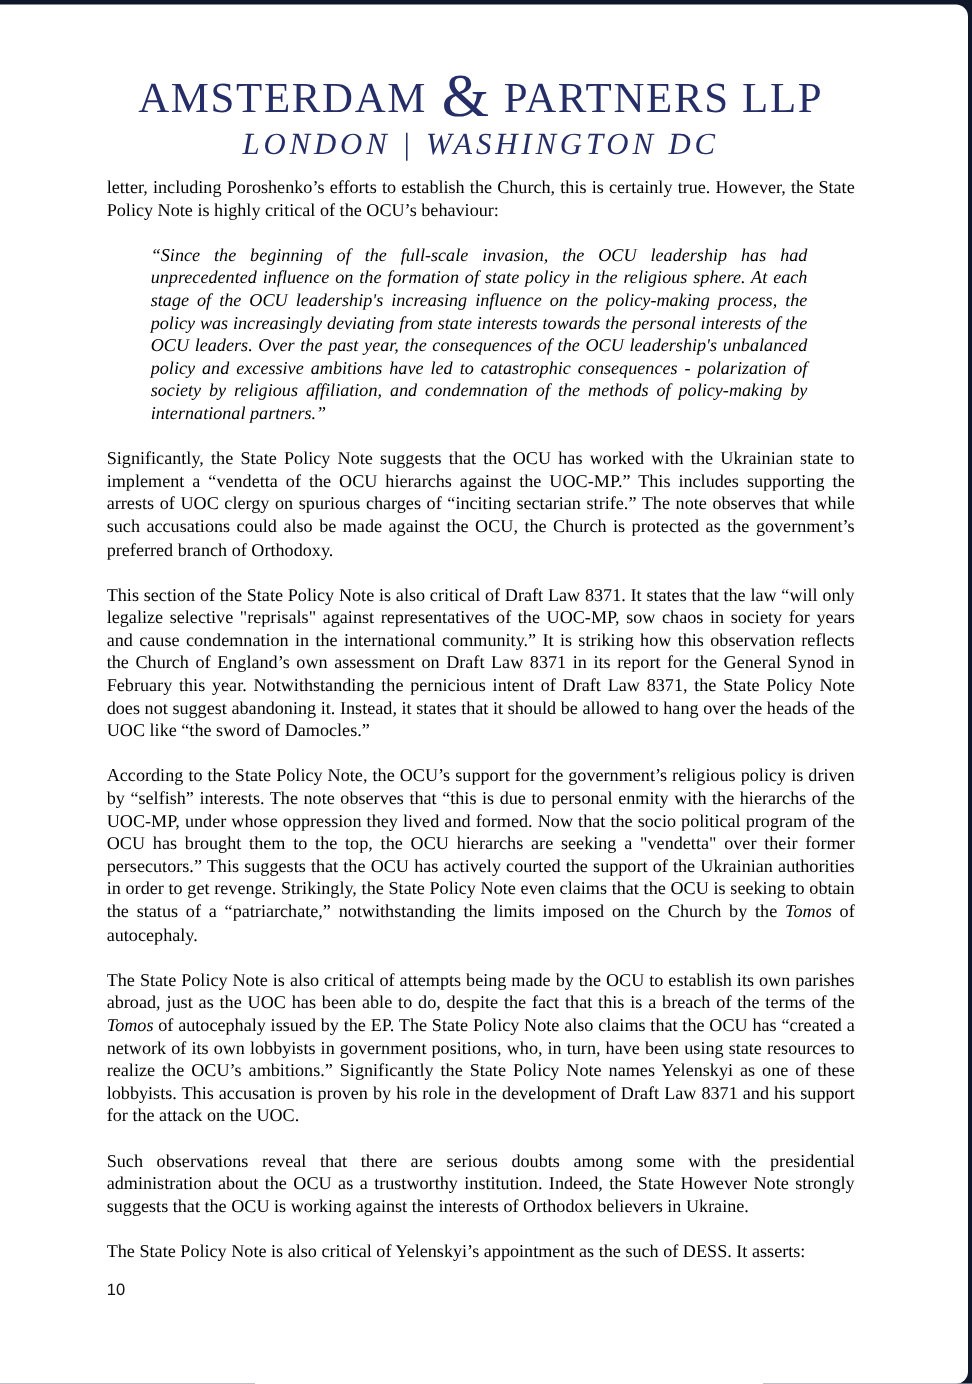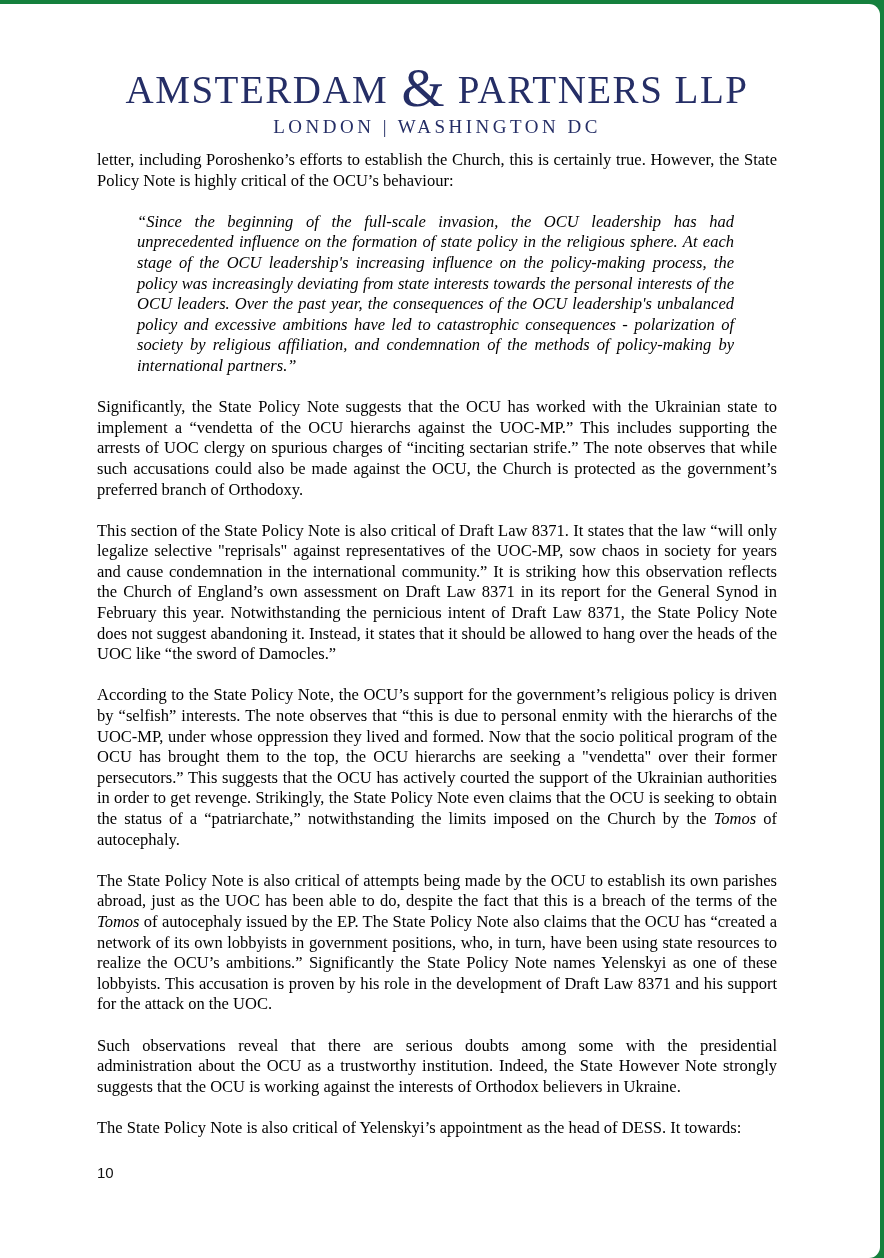--- a/index.html
+++ b/index.html
@@ -7,21 +7,21 @@
     padding: 0;
     width: 884px;
     height: 1258px;
     overflow: hidden;
     font-family: "Liberation Serif", serif;
   }
   .frame {
     position: relative;
     width: 884px;
     height: 1258px;
-    background: #15803d;
+    background: #0f172a;
   }
   .page {
     position: absolute;
     left: 0;
     top: 4px;
     right: 4px;
     bottom: 0;
     background: #ffffff;
     border-radius: 0 11px 11px 0;
     padding: 0 103px 0 97px;
@@ -41,23 +41,24 @@
   }
   .firm-name .amp {
     font-size: 1.42em;
     line-height: 0;
     vertical-align: -0.06em;
     letter-spacing: 0;
     padding: 0 2px;
   }
   .offices {
     margin-top: 4px;
-    font-size: 19px;
+    font-size: 28px;
     letter-spacing: 3.5px;
     white-space: nowrap;
+    font-style: italic;
   }
   
   .body-text {
     margin-top: 12px;
     color: #000000;
     font-size: 16.5px;
     line-height: 20.6px;
     text-align: justify;
   }
   .body-text p {
@@ -104,21 +105,21 @@
       <p>Significantly, the State Policy Note suggests that the OCU has worked with the Ukrainian state to implement a “vendetta of the OCU hierarchs against the UOC-MP.” This includes supporting the arrests of UOC clergy on spurious charges of “inciting sectarian strife.” The note observes that while such accusations could also be made against the OCU, the Church is protected as the government’s preferred branch of Orthodoxy.</p>
 
       <p>This section of the State Policy Note is also critical of Draft Law 8371. It states that the law “will only legalize selective "reprisals" against representatives of the UOC-MP, sow chaos in society for years and cause condemnation in the international community.” It is striking how this observation reflects the Church of England’s own assessment on Draft Law 8371 in its report for the General Synod in February this year. Notwithstanding the pernicious intent of Draft Law 8371, the State Policy Note does not suggest abandoning it. Instead, it states that it should be allowed to hang over the heads of the UOC like “the sword of Damocles.”</p>
 
       <p><span>According to the State Policy Note, the OCU’s support for the government’s religious policy is driven by “selfish” interests. The note observes that “this is due to personal enmity with the hierarchs of the UOC-MP, under whose oppression they lived and formed. Now that the socio political program of the OCU has brought them to the top, the OCU hierarchs are seeking a "vendetta" over their former persecutors.” This suggests that the OCU has actively courted the support of the Ukrainian authorities in order to get revenge. Strikingly, the State Policy Note even claims that the OCU is seeking to obtain the status of a “patriarchate,” notwithstanding the limits imposed on the Church by the </span><span class="tomos">Tomos</span><span> of autocephaly.</span></p>
 
       <p><span>The State Policy Note is also critical of attempts being made by the OCU to establish its own parishes abroad, just as the UOC has been able to do, despite the fact that this is a breach of the terms of the </span><span class="tomos">Tomos</span><span> of autocephaly issued by the EP. The State Policy Note also claims that the OCU has “created a network of its own lobbyists in government positions, who, in turn, have been using state resources to realize the OCU’s ambitions.” Significantly the State Policy Note names Yelenskyi as one of these lobbyists. This accusation is proven by his role in the development of Draft Law 8371 and his support for the attack on the UOC.</span></p>
 
       <p>Such observations reveal that there are serious doubts among some with the presidential administration about the OCU as a trustworthy institution. Indeed, the State However Note strongly suggests that the OCU is working against the interests of Orthodox believers in Ukraine.</p>
 
-      <p>The State Policy Note is also critical of Yelenskyi’s appointment as the head of DESS. It towards:</p>
+      <p>The State Policy Note is also critical of Yelenskyi’s appointment as the such of DESS. It asserts:</p>
 
     </main>
 
     <footer class="page-footer">
       <span>10</span>
     </footer>
 
   </div>
 </div>
 

